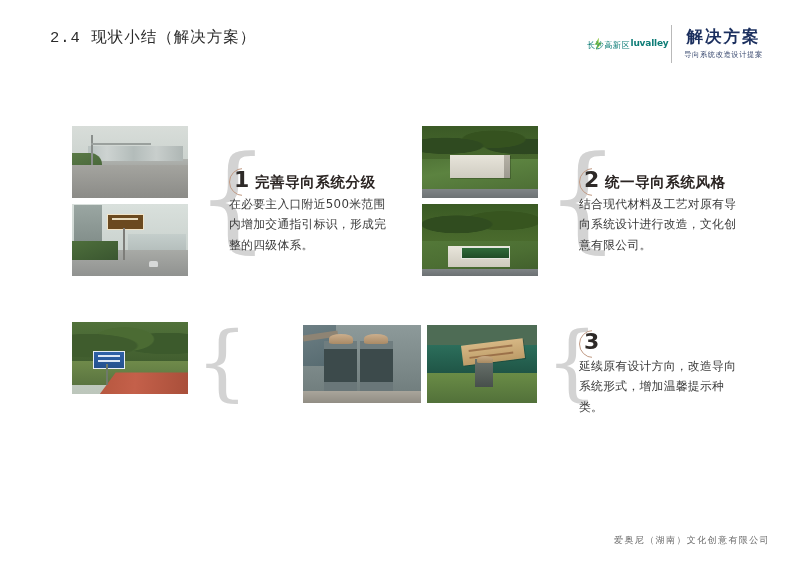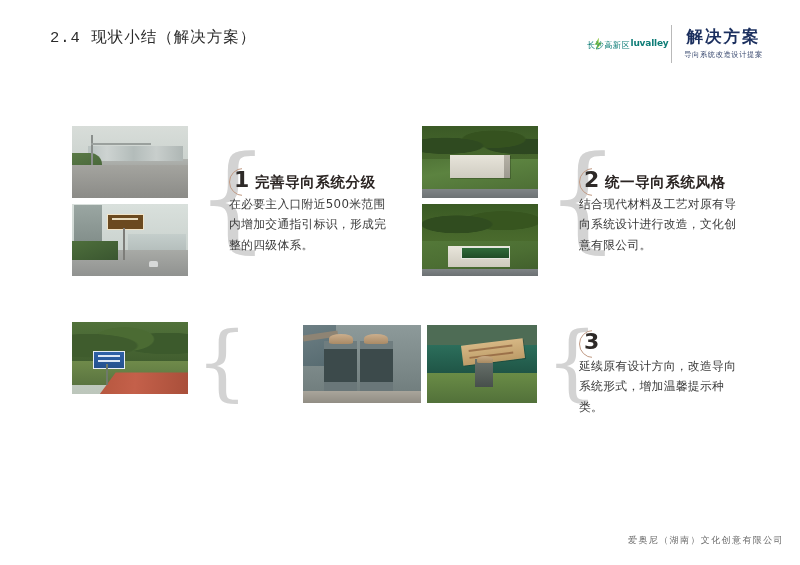--- a/index.html
+++ b/index.html
@@ -292,21 +292,21 @@
   .callout-body {
     font-size: 11.8px;
     line-height: 1.72;
     color: #3a3a3a;
     letter-spacing: .3px;
   }
 
   
   .footer {
     position: absolute;
-    right: 16px;
+    right: 30px;
     bottom: 18px;
     font-size: 9px;
     color: #6d6d6d;
     letter-spacing: 1.4px;
     white-space: nowrap;
   }
 </style>
 </head>
 <body>
 

